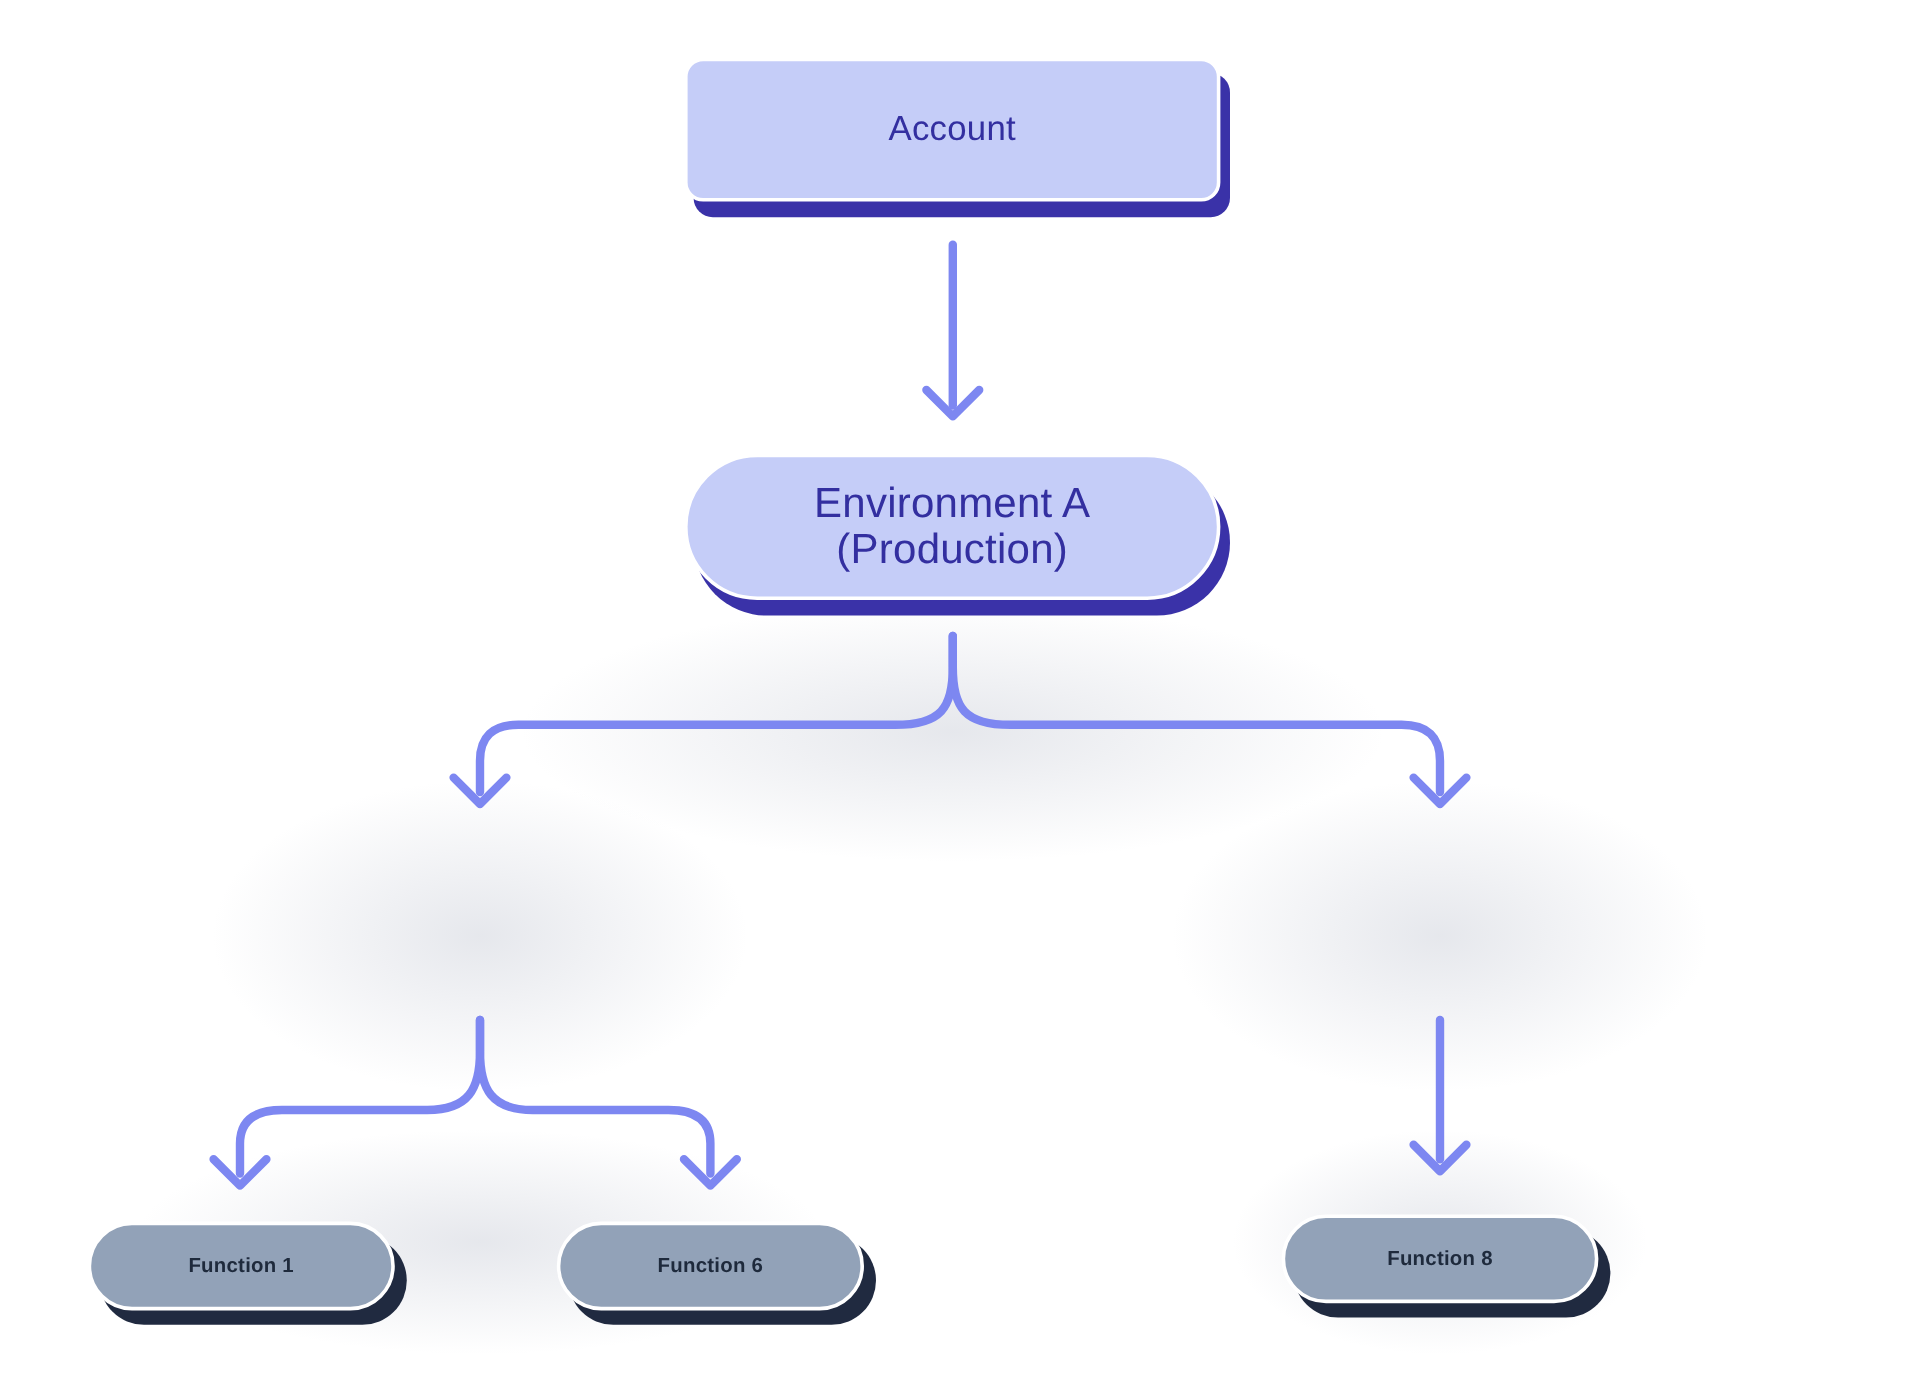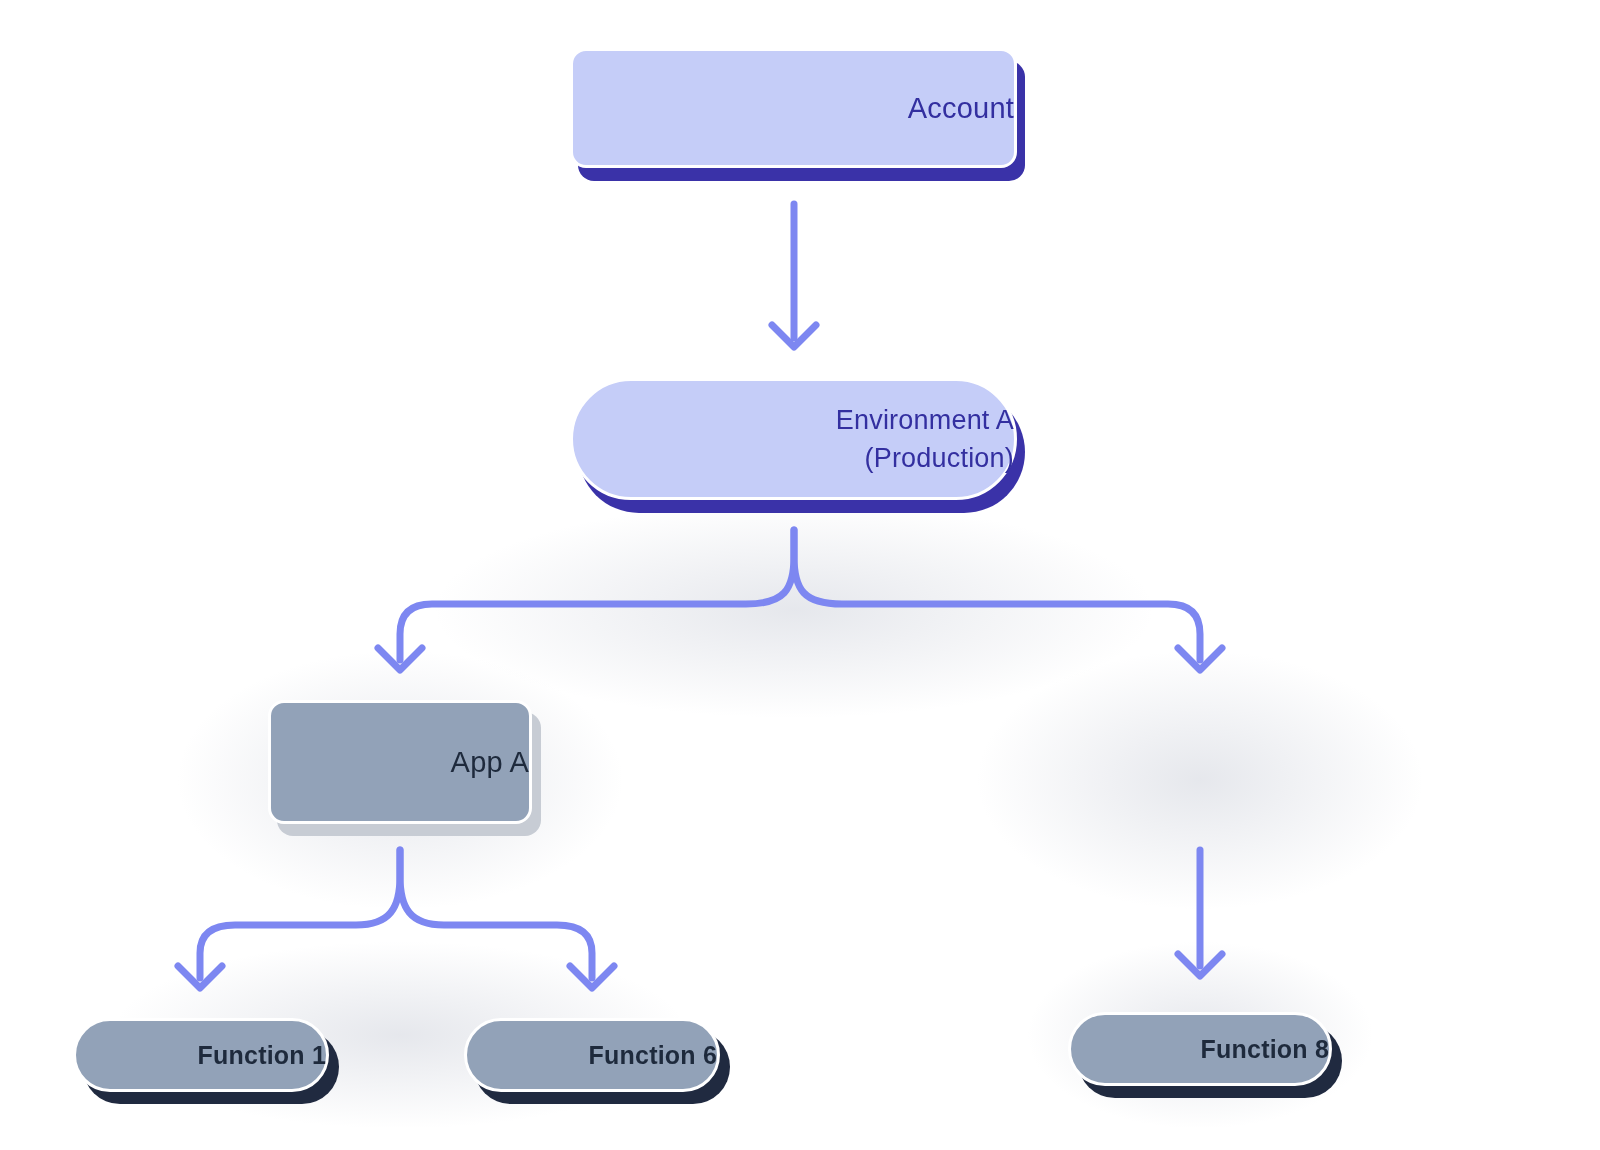--- a/index.html
+++ b/index.html
@@ -26,21 +26,21 @@
     position:absolute;border-radius:50%;pointer-events:none;
     background:radial-gradient(closest-side, rgba(171,177,193,0.30), rgba(171,177,193,0) 72%);
   }
   svg.edges{position:absolute;left:0;top:0;}
   svg.edges path{
     fill:none;stroke:var(--arrow);stroke-width:7;
     stroke-linecap:round;stroke-linejoin:round;
   }
   .node{
     position:absolute;display:flex;flex-direction:column;
-    align-items:flex-end;justify-content:center;text-align:center;
+    align-items:center;justify-content:center;text-align:center;
     box-sizing:border-box;border:3px solid var(--node-border);
   }
   .node .lbl{display:block;}
   .node.lav{
     background:var(--node-lavender);
     color:var(--node-lavender-text);
     box-shadow:8px 13px 0 0 var(--node-lavender-shadow);
   }
   .node.slate{
     background:var(--node-slate);
@@ -48,22 +48,22 @@
   }
   .node.slate.app{
     box-shadow:9px 12px 0 0 var(--node-slate-shadow-light);
   }
   .node.slate.fn{
     box-shadow:10px 12px 0 0 var(--node-slate-shadow-dark);
   }
   .rect{border-radius:16px;}
   .pill{border-radius:999px;}
   .fs-lg{font-size:29px;font-weight:500;letter-spacing:0.2px;}
-  .fs-md{font-size:27px;font-weight:500;line-height:38px;letter-spacing:0.2px;}
-  .fs-fn{font-size:25px;font-weight:600;letter-spacing:0.2px;}
+  .fs-md{font-size:35px;font-weight:500;line-height:38px;letter-spacing:0.2px;}
+  .fs-fn{font-size:17px;font-weight:600;letter-spacing:0.2px;}
 </style>
 </head>
 <body>
 
 <div class="canvas">
 
   <div class="halo" style="left:294px;top:460px;width:1000px;height:300px"></div>
   <div class="halo" style="left:90px;top:600px;width:620px;height:360px"></div>
   <div class="halo" style="left:890px;top:600px;width:620px;height:360px"></div>
   <div class="halo" style="left:0px;top:905px;width:800px;height:260px"></div>
@@ -98,23 +98,20 @@
 
   <div class="node lav rect fs-lg" style="left:570px;top:48px;width:447px;height:120px">
     <span class="lbl">Account</span>
   </div>
 
   <div class="node lav pill fs-md" style="left:570px;top:378px;width:447px;height:122px">
     <span class="lbl">Environment A</span>
     <span class="lbl">(Production)</span>
   </div>
 
-  <div class="node slate app rect fs-lg" style="left:268px;top:700px;width:264px;height:124px">
-    <span class="lbl">App A</span>
-  </div>
 
 
   <div class="node slate fn pill fs-fn" style="left:73px;top:1018px;width:256px;height:74px">
     <span class="lbl">Function 1</span>
   </div>
 
   <div class="node slate fn pill fs-fn" style="left:464px;top:1018px;width:256px;height:74px">
     <span class="lbl">Function 6</span>
   </div>
 

